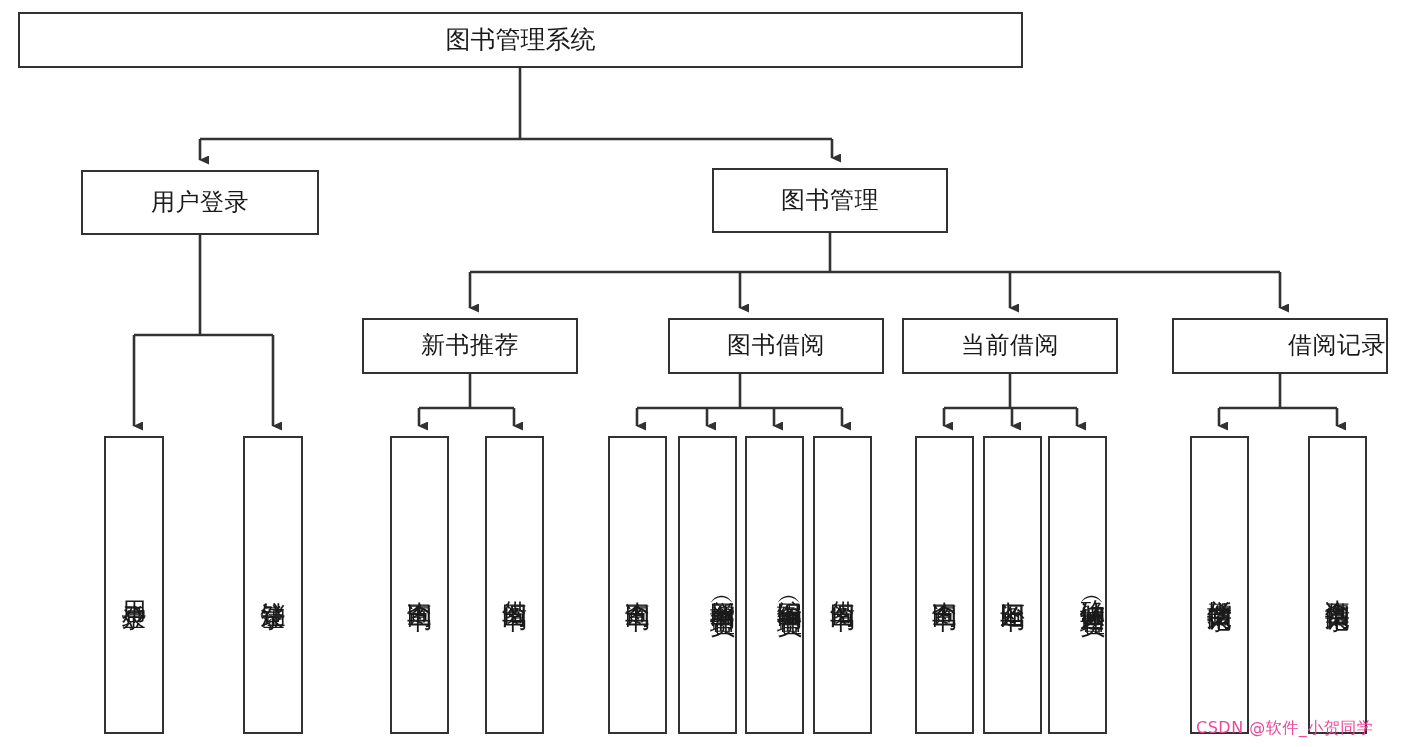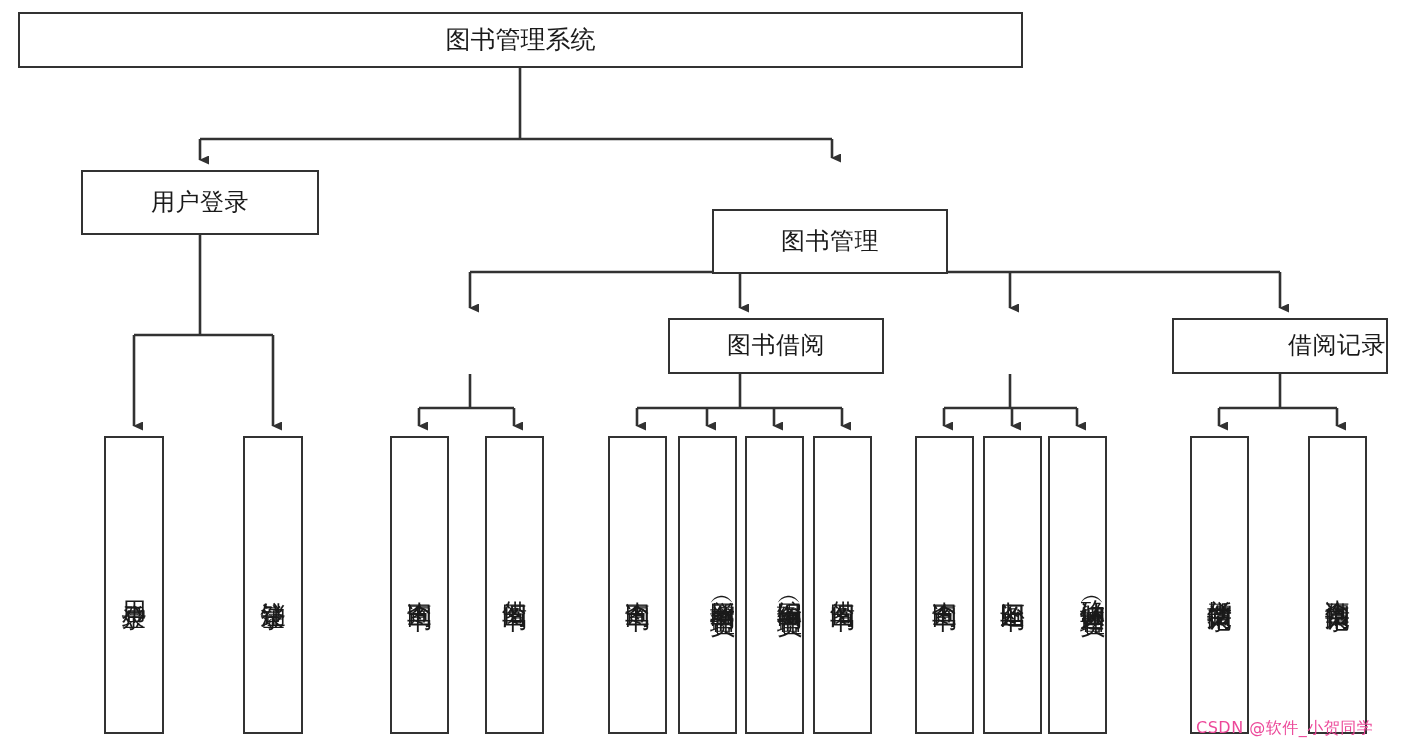--- a/index.html
+++ b/index.html
@@ -122,26 +122,32 @@
     </g>
   </svg>
 
   <div class="node root" style="left:18px; top:12px; width:1005px; height:56px;">
     <span>图书管理系统</span>
   </div>
 
   <div class="node horiz" style="left:81px; top:170px; width:238px; height:65px;">
     <span>用户登录</span>
   </div>
-  <div class="node horiz" style="left:712px; top:168px; width:236px; height:65px;margin-top:41px;">
+  <div class="node horiz" style="left:712px; top:168px; width:236px; height:65px;">
     <span>图书管理</span>
   </div>
 
+  <div class="node horiz" style="left:362px; top:318px; width:216px; height:56px;">
+    <span>新书推荐</span>
+  </div>
   <div class="node horiz" style="left:668px; top:318px; width:216px; height:56px;">
     <span>图书借阅</span>
+  </div>
+  <div class="node horiz" style="left:902px; top:318px; width:216px; height:56px;">
+    <span>当前借阅</span>
   </div>
   <div class="node horiz" style="left:1172px; top:318px; width:216px; height:56px;justify-content:flex-end;">
     <span>借阅记录</span>
   </div>
 
   <div class="node vert center-start" style="left:104px; top:436px; width:60px; height:298px;">
     <span>用户登录</span>
   </div>
   <div class="node vert center-start" style="left:243px; top:436px; width:60px; height:298px;">
     <span>注销登录</span>

